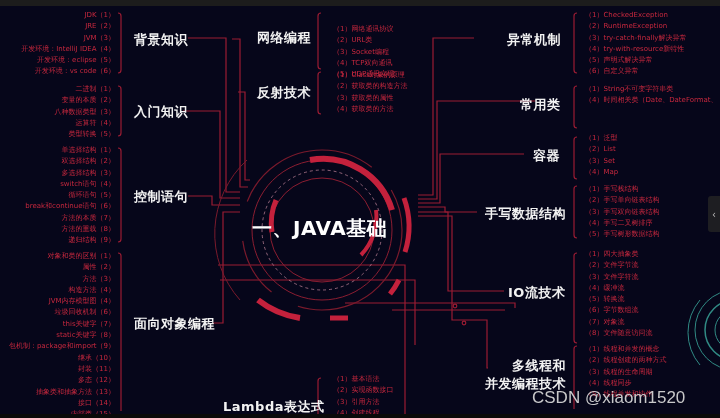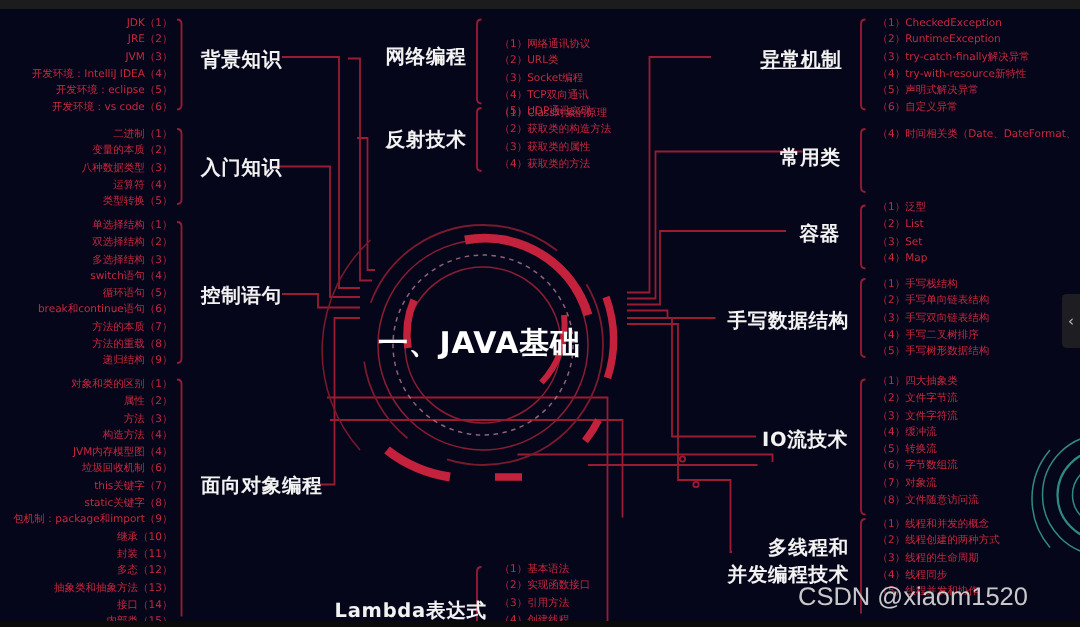--- a/index.html
+++ b/index.html
@@ -156,39 +156,40 @@
 </div>
 <div class="list-r" style="left:333px;top:374px;">
   <div>（1）基本语法</div>
   <div>（2）实现函数接口</div>
   <div>（3）引用方法</div>
   <div>（4）创建线程</div>
 </div>
 
 <div class="center-title">一、JAVA基础</div>
 
-<div class="topic" style="left:507px;top:31px;text-decoration:underline;">异常机制</div>
+<div class="topic" style="left:507px;top:31px;">异常机制</div>
 <div class="topic" style="left:520px;top:96px;">常用类</div>
 <div class="topic" style="left:533px;top:147px;">容器</div>
 <div class="topic" style="left:485px;top:205px;">手写数据结构</div>
 <div class="topic" style="left:508px;top:284px;">IO流技术</div>
 <div class="topic" style="left:485px;top:357px;text-align:right;line-height:18px;">
   <div style="padding-left:25px;">多线程和</div>
   <div>并发编程技术</div>
 </div>
 
 <div class="list-r" style="left:585px;top:10px;">
   <div>（1）CheckedException</div>
   <div>（2）RuntimeException</div>
   <div>（3）try-catch-finally解决异常</div>
   <div>（4）try-with-resource新特性</div>
   <div>（5）声明式解决异常</div>
   <div>（6）自定义异常</div>
 </div>
 <div class="list-r" style="left:585px;top:84px;">
+  <div>（1）String不可变字符串类</div>
   <div>（4）时间相关类（Date、DateFormat、</div>
 </div>
 <div class="list-r" style="left:585px;top:133px;">
   <div>（1）泛型</div>
   <div>（2）List</div>
   <div>（3）Set</div>
   <div>（4）Map</div>
 </div>
 <div class="list-r" style="left:585px;top:184px;">
   <div>（1）手写栈结构</div>

